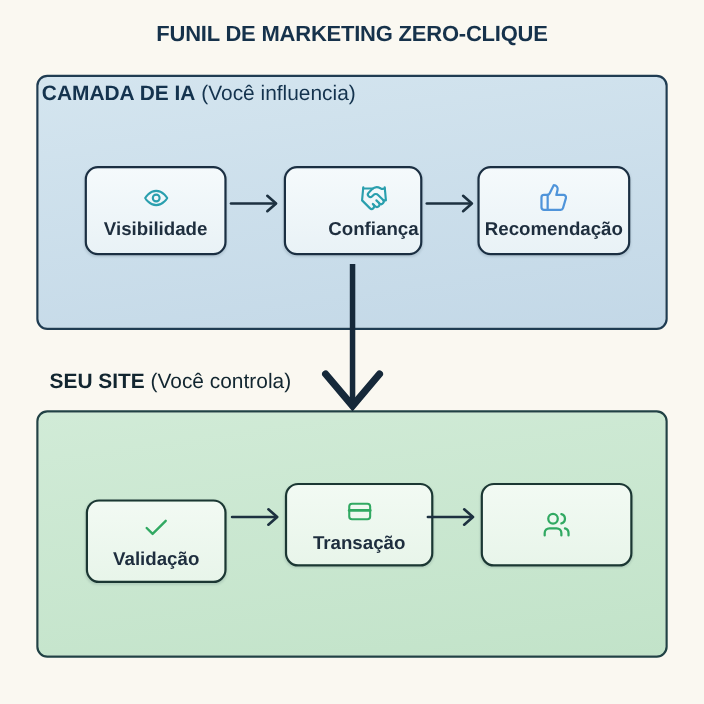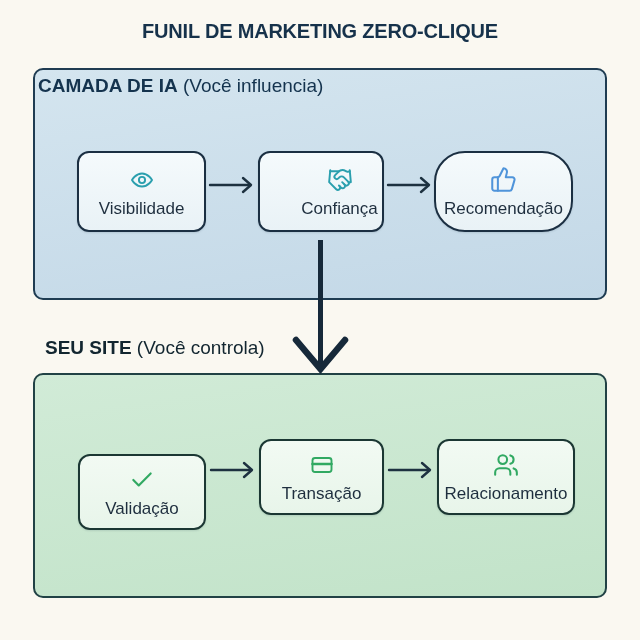--- a/index.html
+++ b/index.html
@@ -58,20 +58,21 @@
 
   .node {
     position: absolute;
     display: flex;
     flex-direction: column;
     align-items: center;
     justify-content: center;
     gap: 7px;
     border-radius: 12px;
     box-shadow: 0 1px 2px rgba(20,40,60,0.12);
+    font-weight: bold;
   }
   .node-ia {
     background: linear-gradient(180deg, #f5fafc 0%, #e9f2f6 100%);
     border: 2.5px solid #1b2f42;
   }
   .node-site {
     background: linear-gradient(180deg, #f2faf3 0%, #e8f5ea 100%);
     border: 2.5px solid #1b3733;
   }
   .node-label {
@@ -81,24 +82,24 @@
   }
   .node-icon { display: flex; align-items: center; justify-content: center; height: 26px; }
   .node-icon svg { display: block; }
   .icon-teal  { color: #2a9fae; }
   .icon-blue  { color: #4f94da; }
   .icon-green { color: #31a962; }
 
   
   .n-visibilidade  { left: 77px;  top: 151px; width: 129px; height: 81px; }
   .n-confianca     { left: 258px; top: 151px; width: 126px; height: 81px; padding-left: 37px; }
-  .n-recomendacao  { left: 434px; top: 151px; width: 139px; height: 81px; border-radius: 31px; }
+  .n-recomendacao  { left: 434px; top: 151px; width: 139px; height: 81px; }
   
   .n-validacao      { left: 78px;  top: 454px; width: 128px; height: 76px; }
-  .n-transacao      { left: 259px; top: 439px; width: 125px; height: 76px; }
+  .n-transacao      { left: 259px; top: 439px; width: 135px; height: 76px; }
   .n-relacionamento { left: 437px; top: 439px; width: 138px; height: 76px; }
 
   .h-arrow { position: absolute; width: 48px; height: 22px; color: #1d3140; }
   .ha-1 { left: 208px; top: 174px; }
   .ha-2 { left: 386px; top: 174px; }
   .ha-3 { left: 209px; top: 459px; }
   .ha-4 { left: 387px; top: 459px; }
 
   .v-arrow { position: absolute; left: 292px; top: 238px; width: 57px; height: 136px; color: #16293a; }
 </style>
@@ -177,21 +178,20 @@
 
   <div class="node node-site n-relacionamento">
     <span class="node-icon icon-green">
       <svg width="28" height="26" viewBox="0 0 24 24" fill="none" stroke="currentColor" stroke-width="1.9" stroke-linecap="round" stroke-linejoin="round">
         <path d="M16 21v-2a4 4 0 0 0-4-4H6a4 4 0 0 0-4 4v2"></path>
         <circle cx="9" cy="7" r="4"></circle>
         <path d="M22 21v-2a4 4 0 0 0-3-3.87"></path>
         <path d="M16 3.13a4 4 0 0 1 0 7.75"></path>
       </svg>
     </span>
-    <span class="node-label">Relacionamento</span>
   </div>
 
   <svg class="h-arrow ha-1" viewBox="0 0 48 22">
     <line x1="2" y1="11" x2="42" y2="11" stroke="currentColor" stroke-width="2.4" stroke-linecap="round"></line>
     <path d="M35 4 L43 11 L35 18" fill="none" stroke="currentColor" stroke-width="2.4" stroke-linecap="round" stroke-linejoin="round"></path>
   </svg>
   <svg class="h-arrow ha-2" viewBox="0 0 48 22">
     <line x1="2" y1="11" x2="42" y2="11" stroke="currentColor" stroke-width="2.4" stroke-linecap="round"></line>
     <path d="M35 4 L43 11 L35 18" fill="none" stroke="currentColor" stroke-width="2.4" stroke-linecap="round" stroke-linejoin="round"></path>
   </svg>

